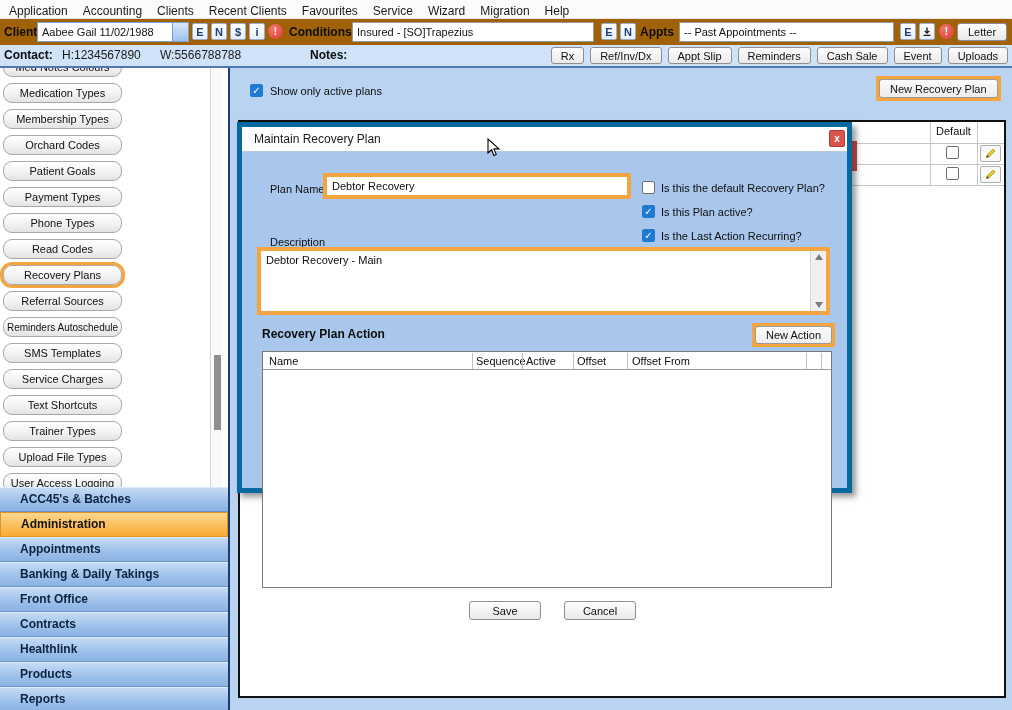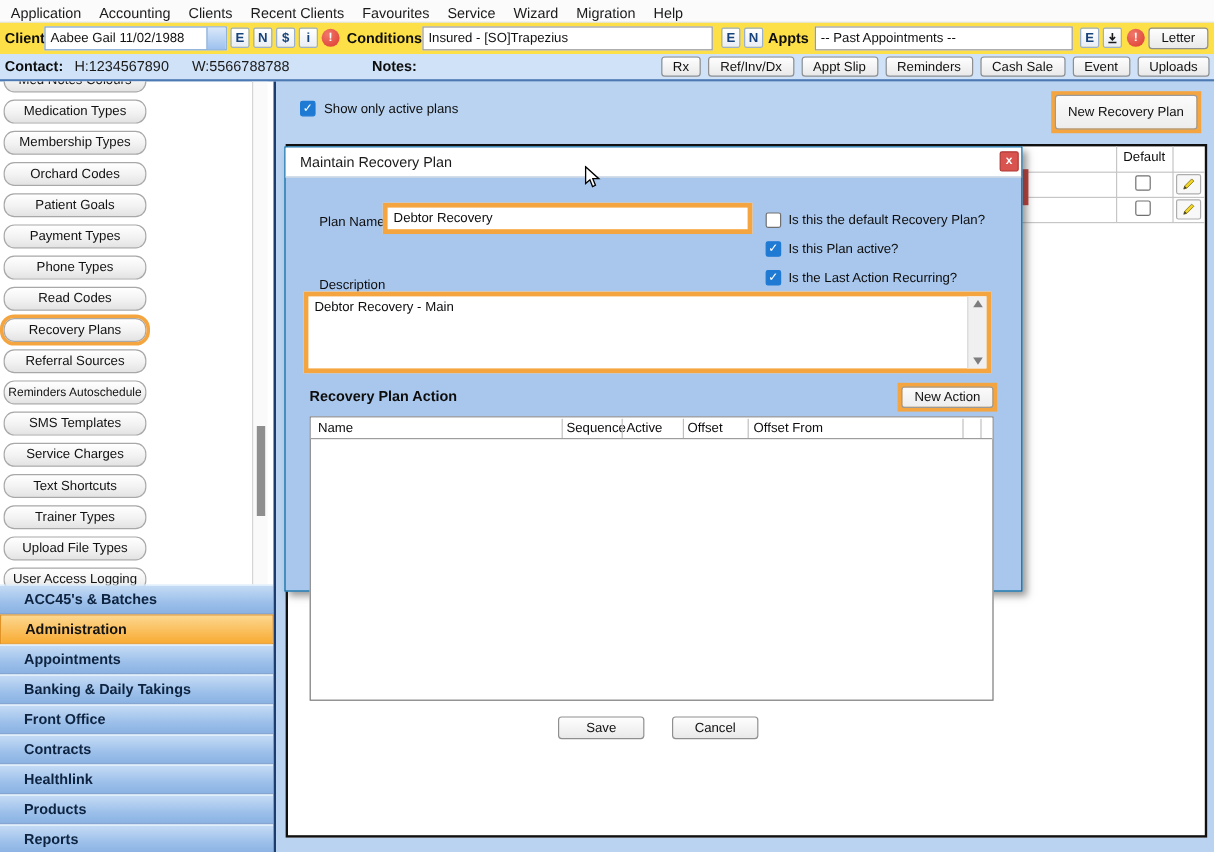--- a/index.html
+++ b/index.html
@@ -6,21 +6,21 @@
   html,body { width:1012px; height:710px; }
   body { font-family:"Liberation Sans", sans-serif; font-size:11px; color:#111; }
   #app { position:relative; width:1012px; height:710px; background:#b9d3f0; overflow:hidden; }
 
   
   .menubar { position:absolute; left:0; top:0; width:1012px; height:19px; background:#fbfbfb;
              border-bottom:1px solid #e3e3e3; display:flex; align-items:flex-end; padding-left:6px; gap:9px; }
   .menu-item { font-size:12px; color:#1a1a1a; padding:0 3px; cursor:default; }
 
   
-  .clientbar { position:absolute; left:0; top:19px; width:1012px; height:26px; background:#fde047; }
+  .clientbar { position:absolute; left:0; top:19px; width:1012px; height:26px; background:#a16207; }
   .contactbar { position:absolute; left:0; top:45px; width:1012px; height:23px; background:#cfe2f7;
                 border-bottom:2px solid #4d79b3; }
   .blabel { position:absolute; top:0; line-height:26px; font-weight:bold; font-size:12px; color:#0d0d0d; }
   .contactbar .blabel { line-height:21px; }
   .plain { position:absolute; top:0; line-height:21px; font-size:12px; color:#1a1a1a; }
 
   .combo { position:absolute; height:20px; background:#fff; border:1px solid #96a8bc; display:flex;
            align-items:center; }
   .combo-text { flex:1; padding-left:4px; font-size:11px; white-space:nowrap; overflow:hidden; }
   .combo-btn { width:16px; height:18px; display:flex; align-items:center; justify-content:center; }
@@ -62,34 +62,34 @@
   .main { position:absolute; left:228px; top:68px; width:784px; height:642px; background:#b9d3f0;
           border-left:2px solid #1c3c6e; }
   .cb { position:absolute; width:13px; height:13px; background:#fff; border:1px solid #707070; border-radius:2px;
         display:flex; align-items:center; justify-content:center; }
   .cb .tick { display:none; color:#fff; font-size:10px; line-height:10px; }
   .cb.checked { background:#1F7AD4; border-color:#1F7AD4; }
   .cb.checked .tick { display:block; }
   .lbl { position:absolute; font-size:11px; color:#0d0d0d; white-space:nowrap; }
 
   .hl-wrap { position:absolute; padding:3px; background:#F5A53F; }
-  .hl-wrap .win-btn { height:29px; padding:0 10px; border-color:#9a9a9a; background:linear-gradient(#fbfbfb,#ededed); }
+  .hl-wrap .win-btn { height:19px; padding:0 10px; border-color:#9a9a9a; background:linear-gradient(#fbfbfb,#ededed); }
 
   .white-panel { position:absolute; left:8px; top:52px; width:768px; height:578px; background:#fff;
                  border:2px solid #101010; }
   .hline { position:absolute; left:0; height:1px; background:#c6c6c6; width:100%; }
   .vline { position:absolute; top:0; width:1px; background:#c6c6c6; }
   .th { position:absolute; font-size:11px; color:#0d0d0d; text-align:center; }
   .edit-btn { position:absolute; width:21px; height:17px; background:#f8f8f8; border:1px solid #adadad;
               border-radius:2px; display:flex; align-items:center; justify-content:center; }
   .red-sliver { position:absolute; left:622px; top:73px; width:5px; height:30px; background:#c9362e; }
 
   
   .modal { position:absolute; left:7px; top:54px; width:615px; height:371px; background:#a9c7ec;
-           border:1px solid #0369a1; box-shadow:4px 4px 6px rgba(70,70,70,0.55); }
+           border:5px solid #0369a1; box-shadow:4px 4px 6px rgba(70,70,70,0.55); }
   .modal-title { position:absolute; left:0; top:0; width:100%; height:25px; background:#fff;
                  border-bottom:1px solid #b8c8dc; }
   .modal-title .t { position:absolute; left:12px; top:0; line-height:25px; font-size:12px; color:#1a1a1a; }
   .close-btn { position:absolute; right:2px; top:3px; width:16px; height:17px; background:#d9534f;
                border:1px solid #b03a36; border-radius:2px; color:#fff; font-weight:bold; font-size:10px;
                display:flex; align-items:center; justify-content:center; }
   .hl-field { position:absolute; background:#fff; border:4px solid #F5A53F; }
   .hl-field .val { display:block; padding:3px 0 0 5px; font-size:11px; color:#0d0d0d; }
   .ta-scroll { position:absolute; right:0; top:0; bottom:0; width:16px; background:#f0f0f0;
                border-left:1px solid #d8d8d8; display:flex; flex-direction:column;

